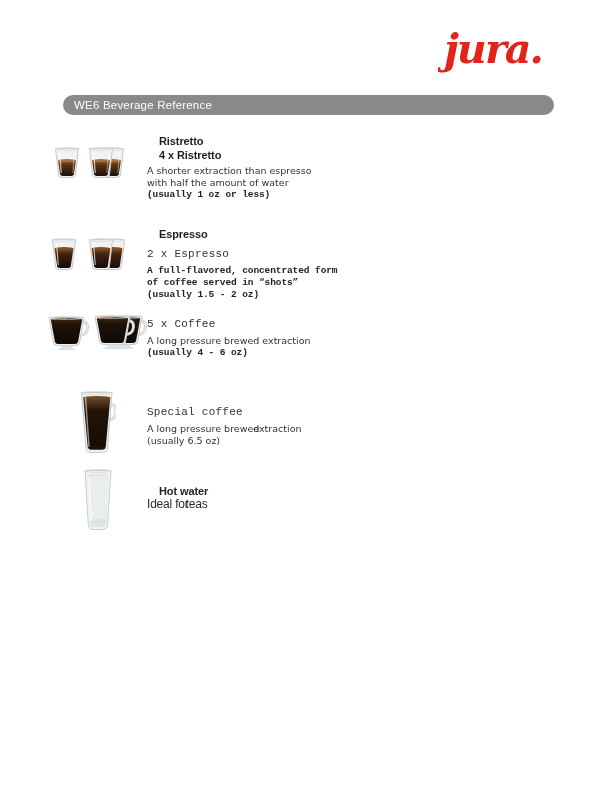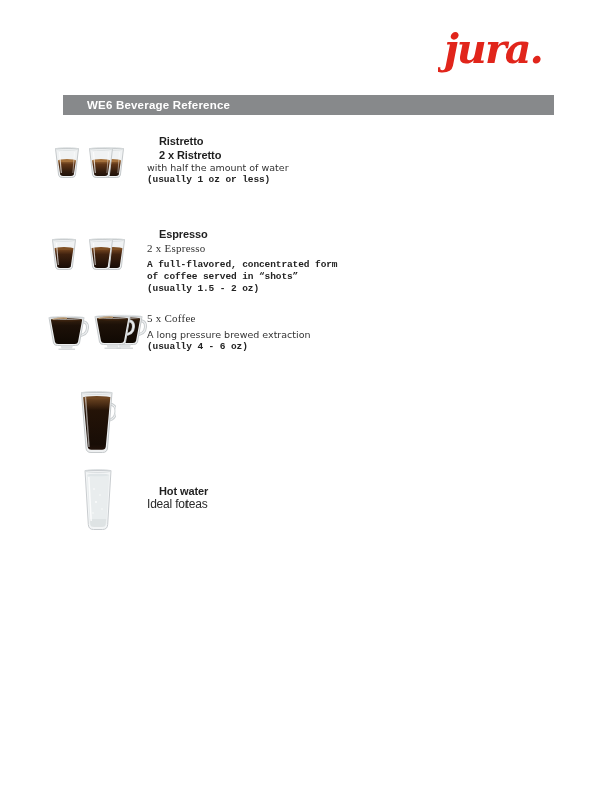--- a/index.html
+++ b/index.html
@@ -6,35 +6,36 @@
   .page{
     position:relative;width:612px;height:568px;background:#ffffff;overflow:hidden;
     font-family:"Liberation Sans",sans-serif;color:var(--body-text,#222);
   }
   
   .logo{position:absolute;top:22px;right:56px;width:118px;height:54px;}
   
   .bar{
     position:absolute;left:63px;top:95px;width:491px;height:20px;
     background:var(--header-bar-bg,#87898b);color:var(--header-text,#fff);
-    font-size:11.5px;font-weight:700;line-height:20px;padding-left:24px;
+    font-size:11.5px;font-weight:400;line-height:20px;padding-left:11px;
     box-sizing:border-box;letter-spacing:.2px;
     font-family:"Liberation Sans",sans-serif;
+    border-radius:10px;
   }
   
   .ic{position:absolute;}
   .txt{position:absolute;left:147px;}
   .s1-ic1{left:54px;top:147px}.s1-ic2{left:88px;top:147px}.s1-txt{top:134px}
   .s2-ic1{left:51px;top:238px}.s2-ic2{left:88px;top:238px}.s2-txt{top:227px}
   .s3-ic1{left:44px;top:312px}.s3-ic2{left:90px;top:311px}.s3-txt{top:311px}
   .s4-ic{left:78px;top:391px}.s4-txt{top:399px}
   .s5-ic{left:82px;top:469px}.s5-txt{top:484px}
   
   .t-cond{font-family:"Liberation Sans",sans-serif;font-weight:700;font-size:11px;line-height:14px;letter-spacing:-.1px;color:#1f1f1f;padding-left:12px;}
-  .t-wide{font-family:Liberation Serif, serif;font-weight:400;font-size:11px;line-height:15px;letter-spacing:.25px;color:#333;}
+  .t-wide{font-family:Liberation Mono, monospace;font-weight:400;font-size:11px;line-height:15px;letter-spacing:.25px;color:#333;margin-top:6px;}
   .d-wide{font-family:"DejaVu Sans",sans-serif;font-weight:400;font-size:9.5px;line-height:12px;color:#333;}
   .d-cond{font-family:Liberation Mono, monospace;font-weight:700;font-size:9.5px;line-height:12px;letter-spacing:-.1px;color:#222;}
   .d-cond-l{font-family:Liberation Sans, sans-serif;font-weight:400;font-size:12px;line-height:12px;letter-spacing:-.2px;color:#2a2a2a;}
   .gap{margin-top:3px;}
   .ov{margin-left:-6px;}   
   .ov2{margin-left:-3px;}  
 </style>
 </head>
 <body>
 
@@ -104,21 +105,22 @@
 
   <svg class="ic s1-ic1" width="26" height="31" viewBox="0 0 26 31">
       <use href="#sym-ristretto"></use>
     </svg>
   <svg class="ic s1-ic2" width="37" height="31" viewBox="0 0 37 31">
       <use href="#sym-ristretto" x="11"></use>
       <use href="#sym-ristretto"></use>
     </svg>
   <div class="txt s1-txt">
     <div class="t-cond">Ristretto</div>
-    <div class="t-cond">2 x Ristretto</div>
+    <div class="t-cond">4 x Ristretto</div>
+    <div class="d-wide gap">A shorter extraction than espresso</div>
     <div class="d-wide">with half the amount of water</div>
     <div class="d-cond">(usually 1 oz or less)</div>
   </div>
 
   <svg class="ic s2-ic1" width="26" height="33" viewBox="0 0 26 33">
       <use href="#sym-espresso"></use>
     </svg>
   <svg class="ic s2-ic2" width="38" height="33" viewBox="0 0 38 33">
       <use href="#sym-espresso" x="12"></use>
       <use href="#sym-espresso"></use>
@@ -146,20 +148,25 @@
 
   <svg class="ic s4-ic" width="38" height="67" viewBox="0 0 38 67">
     <path d="M30.5 13 Q38.5 13 37.8 21 Q37 29.5 28.5 29.5" fill="none" stroke="#ccd0d2" stroke-width="2.8"></path>
     <path d="M30.5 13 Q38.5 13 37.8 21 Q37 29.5 28.5 29.5" fill="none" stroke="#f2f4f5" stroke-width="1"></path>
     <path d="M3.5 1.5 L8 57 Q8.4 61.5 13 61.5 L24.5 61.5 Q29.1 61.5 29.5 57 L34 1.5 Z" fill="#eef0f1" stroke="#c5c9cb" stroke-width="1"></path>
     <path d="M5.2 6.5 L9.7 55.5 Q10.1 58.8 13.4 58.8 L24.1 58.8 Q27.4 58.8 27.8 55.5 L32.3 6.5 Z" fill="url(#gr-s)"></path>
     <ellipse cx="18.8" cy="6.8" rx="13.6" ry="1.7" fill="#6f4723"></ellipse>
     <ellipse cx="18.8" cy="2" rx="15.3" ry="1.5" fill="none" stroke="#d8dcde" stroke-width="0.9"></ellipse>
     <path d="M7.5 6 L11 56" stroke="rgba(255,255,255,0.55)" stroke-width="1.4" fill="none"></path>
   </svg>
+  <div class="txt s4-txt">
+    <div class="t-wide">Special coffee</div>
+    <div class="d-wide gap"><span>A long pressure brewed</span><span class="ov">extraction</span></div>
+    <div class="d-wide">(usually 6.5 oz)</div>
+  </div>
 
   <svg class="ic s5-ic" width="32" height="62" viewBox="0 0 32 62">
     <path d="M3 1.5 L6.3 55.5 Q6.6 60.5 11.5 60.5 L20.5 60.5 Q25.4 60.5 25.7 55.5 L29 1.5 Z" fill="#f3f5f6" stroke="#c8cccf" stroke-width="1"></path>
     <path d="M4.8 6 L7.6 54 Q7.9 57.5 11.8 57.5 L20.2 57.5 Q24.1 57.5 24.4 54 L27.2 6 Z" fill="#e9edee"></path>
     <ellipse cx="16" cy="6" rx="11.2" ry="1.3" fill="#dfe5e7"></ellipse>
     <ellipse cx="16" cy="2" rx="12.8" ry="1.4" fill="none" stroke="#d5d9db" stroke-width="0.9"></ellipse>
     <path d="M7.9 50 L8.4 55.5 Q8.7 58 12 58 L20 58 Q23.3 58 23.6 55.5 L24.1 50 Z" fill="#dce0e2" opacity="0.85"></path>
     <circle cx="12" cy="20" r="0.8" fill="#ffffff" opacity="0.9"></circle>
     <circle cx="18" cy="26" r="0.7" fill="#ffffff" opacity="0.9"></circle>
     <circle cx="14" cy="33" r="0.9" fill="#ffffff" opacity="0.9"></circle>

